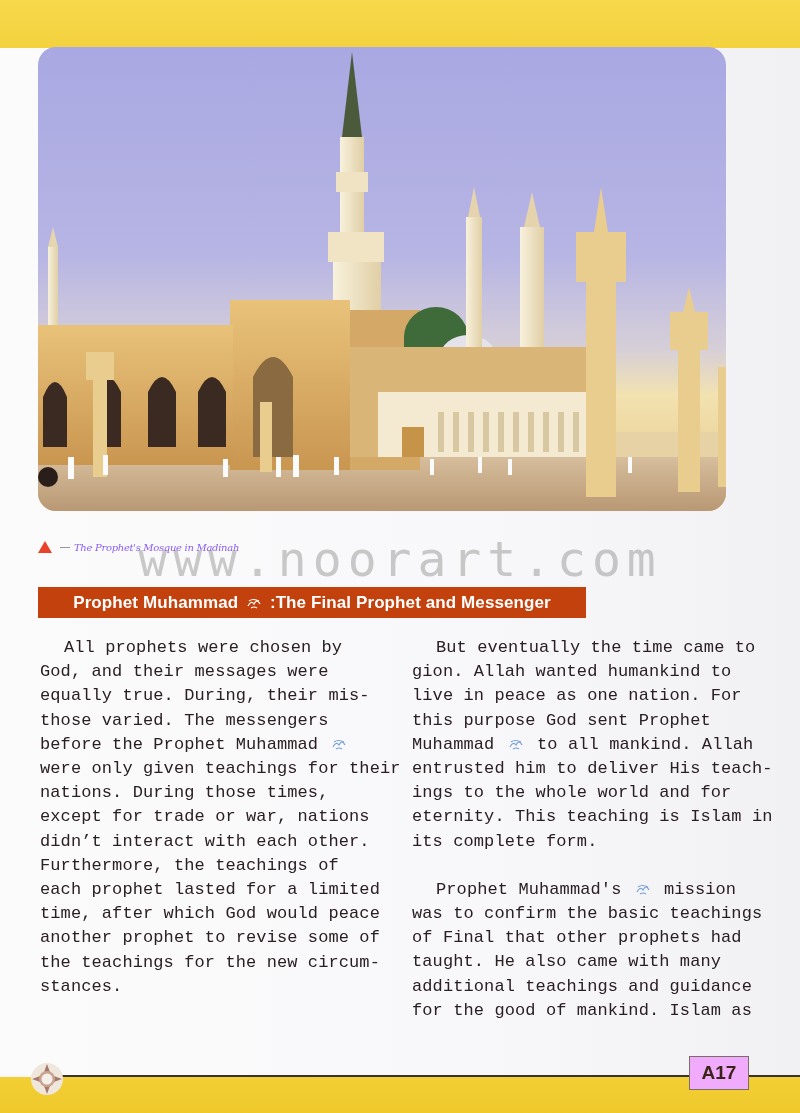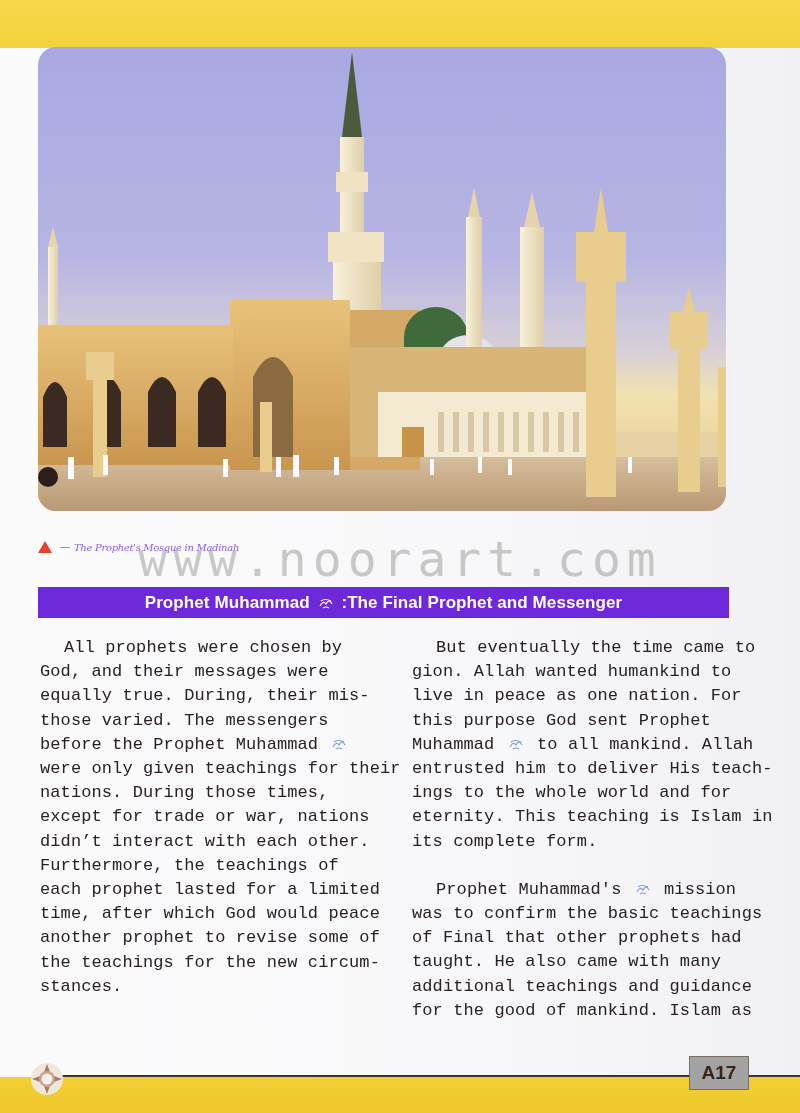--- a/index.html
+++ b/index.html
@@ -35,22 +35,22 @@
     .caption-text {
       font-family: "DejaVu Serif", serif; font-style: italic;
       font-size: 10px; color: #8b5cf6; letter-spacing: -0.3px;
     }
     .watermark {
       position: absolute; left: 0; top: 531px; width: 800px; text-align: center;
       font-family: "DejaVu Sans Mono", monospace; font-size: 48px; letter-spacing: 6px;
       color: rgba(140,140,140,0.45); pointer-events: none; white-space: nowrap;
     }
     .section-bar {
-      position: absolute; left: 38px; top: 587px; width: 691px; height: 31px;
-      background: #6d28d9; display: flex; align-items: center; justify-content: center;
+      position: absolute; left: 38px; top: 587px; width: 548px; height: 31px;
+      background: #c2410c; display: flex; align-items: center; justify-content: center;
     }
     .section-title {
       font-family: "Liberation Sans", sans-serif; font-weight: bold; font-size: 17px;
       color: #ffffff; letter-spacing: 0.1px;
     }
     .pbuh {
       display: inline-block; width: 14px; height: 12px; vertical-align: middle;
       margin: 0 4px; position: relative;
     }
     .pbuh svg { position: absolute; left: 0; top: 0; }
@@ -69,21 +69,21 @@
     }
     .bottom-band {
       position: absolute; left: 0; top: 1077px; width: 800px; height: 36px;
       background: linear-gradient(180deg, #f2cf34 0%, #efc92c 100%);
     }
     .ornament {
       position: absolute; left: 30px; top: 1062px; width: 34px; height: 34px;
     }
     .page-number {
       position: absolute; left: 689px; top: 1056px; width: 60px; height: 34px;
-      border: 1px solid #7a6f64; background: #a3a3a3; box-sizing: border-box;
+      border: 1px solid #7a6f64; background: #f0abfc; box-sizing: border-box;
       display: flex; align-items: center; justify-content: center;
       font-family: "Liberation Sans", sans-serif; font-weight: bold; font-size: 19px; color: #3a2418;
     }
   </style>
 </head>
 <body>
 
 <div class="top-band"></div>
 <div class="paper"></div>
 

